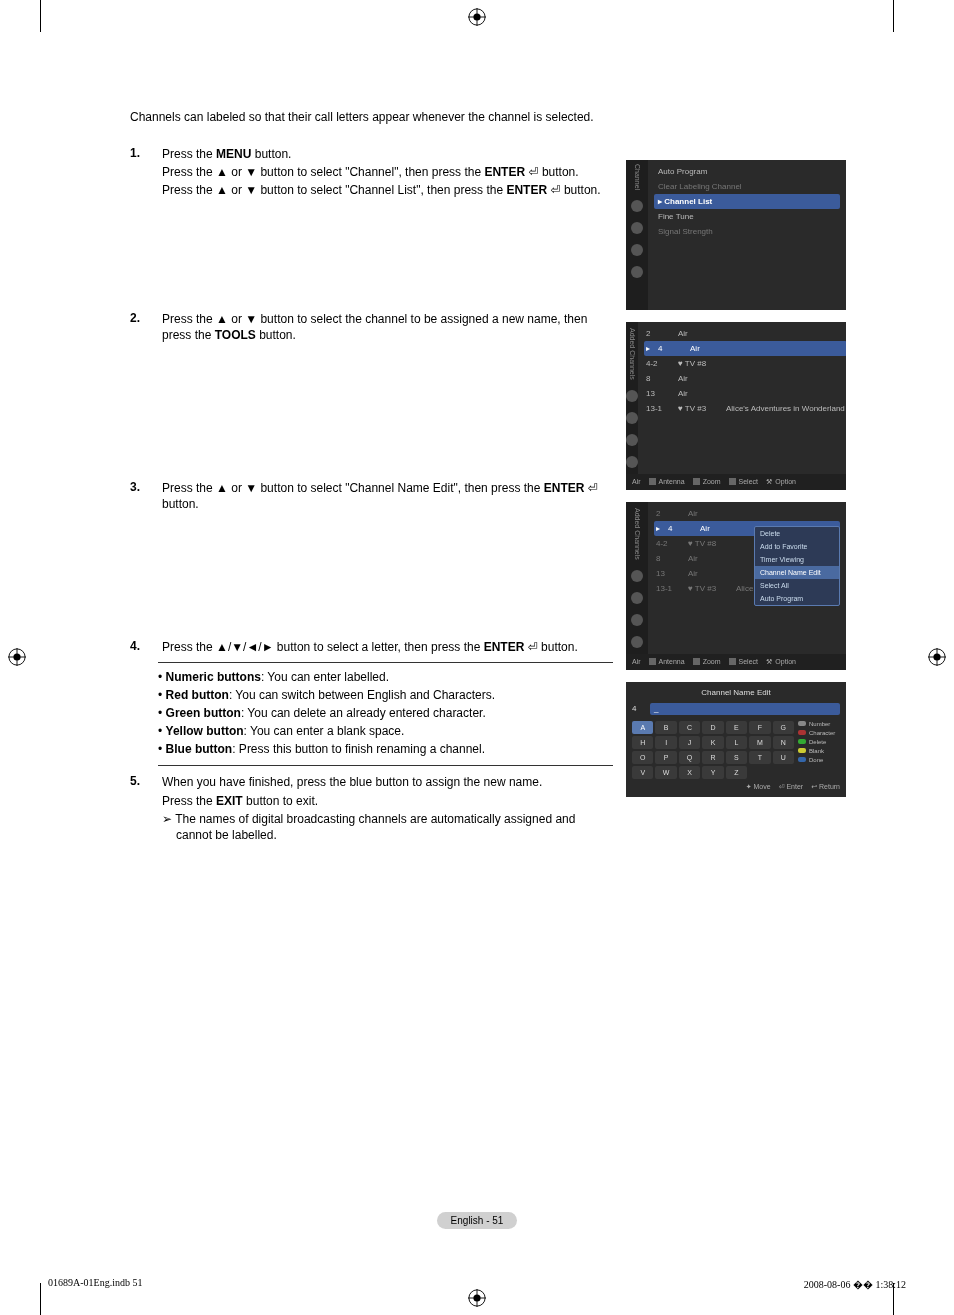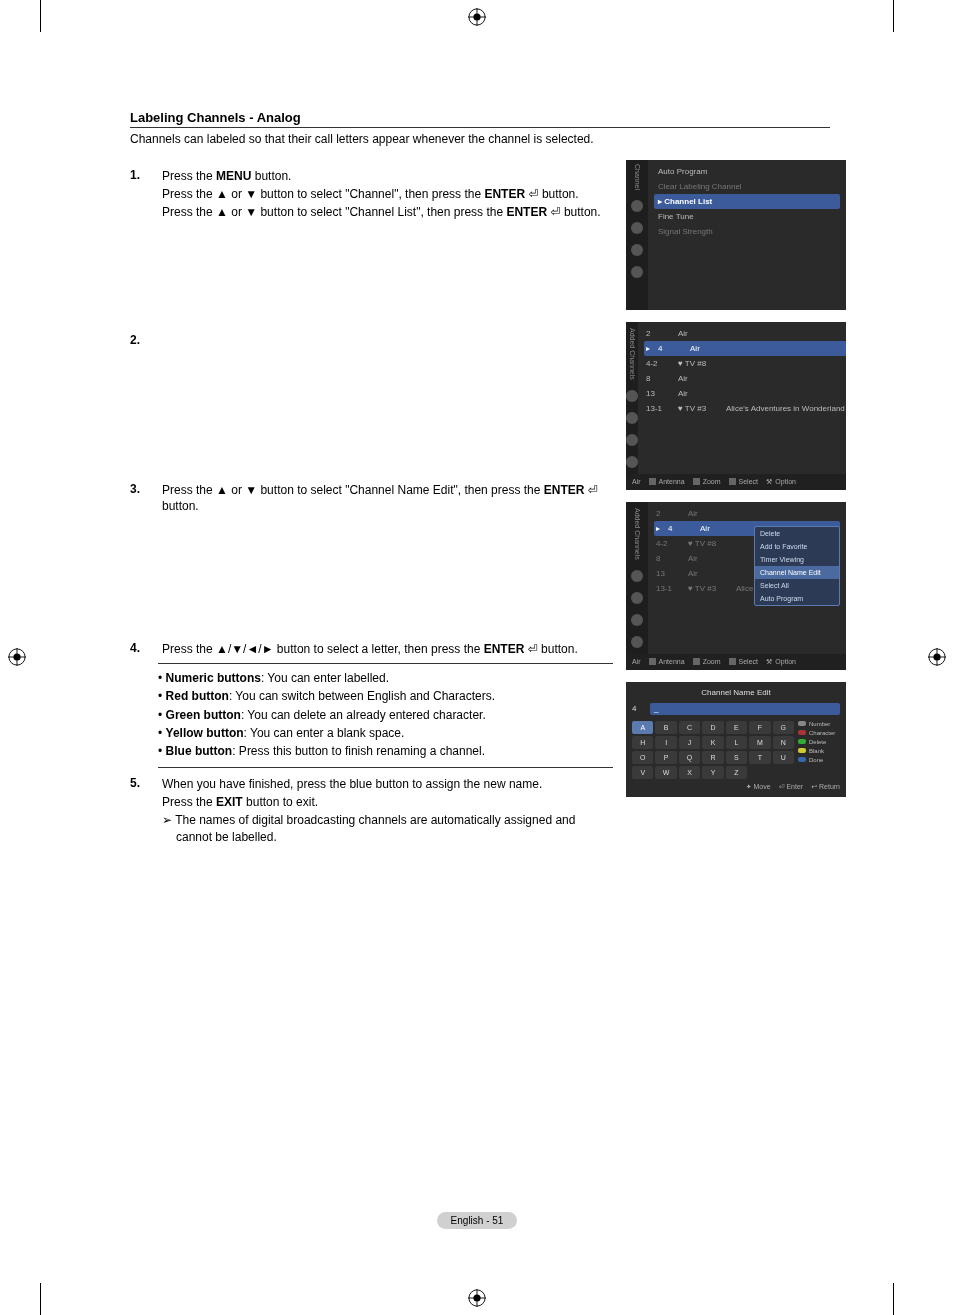--- a/index.html
+++ b/index.html
@@ -117,35 +117,37 @@
         <circle cx="10" cy="10" r="4" fill="#000"></circle>
       </svg>
     </div>
 
   <div class="crop-v" style="left:40px; top:0;"></div>
   <div class="crop-v" style="right:60px; top:0;"></div>
   <div class="crop-v" style="left:40px; bottom:0;"></div>
   <div class="crop-v" style="right:60px; bottom:0;"></div>
 
   <div class="content">
-    <h3>Labeling Channels - Analog</h3>
     <p class="intro">Channels can labeled so that their call letters appear whenever the channel is selected.</p>
 
     <ol class="steps">
       <li>
         <div class="num">1.</div>
         <div class="body" style="max-width:455px;">
           <p><span>Press the </span><b>MENU</b><span> button.</span></p>
           <p><span>Press the ▲ or ▼ button to select "Channel", then press the </span><b>ENTER</b><span> </span><span>⏎</span> <span>button.</span></p>
           <p><span>Press the ▲ or ▼ button to select "Channel List", then press the </span><b>ENTER</b><span> </span><span>⏎</span> <span>button.</span></p>
         </div>
       </li>
 
       <li style="margin-top:110px;">
         <div class="num">2.</div>
+        <div class="body" style="max-width:455px;">
+          <p><span>Press the ▲ or ▼ button to select the channel to be assigned a new name, then press the </span><b>TOOLS</b><span> button.</span></p>
+        </div>
       </li>
 
       <li style="margin-top:135px;">
         <div class="num">3.</div>
         <div class="body" style="max-width:455px;">
           <p><span>Press the ▲ or ▼ button to select "Channel Name Edit", then press the </span><b>ENTER</b><span> </span><span>⏎</span><span> button.</span></p>
         </div>
       </li>
 
       <li style="margin-top:125px;">
@@ -380,14 +382,18 @@
         <span>↩ <span>Return</span></span>
       </div>
     </div>
 
   </div>
 
   <div class="page-footer">
     <span class="pill">English - 51</span>
   </div>
 
+  <div class="print-info">
+    <span>01689A-01Eng.indb   51</span>
+    <span>2008-08-06   �� 1:38:12</span>
+  </div>
 
 </div>
 
 </body></html>

